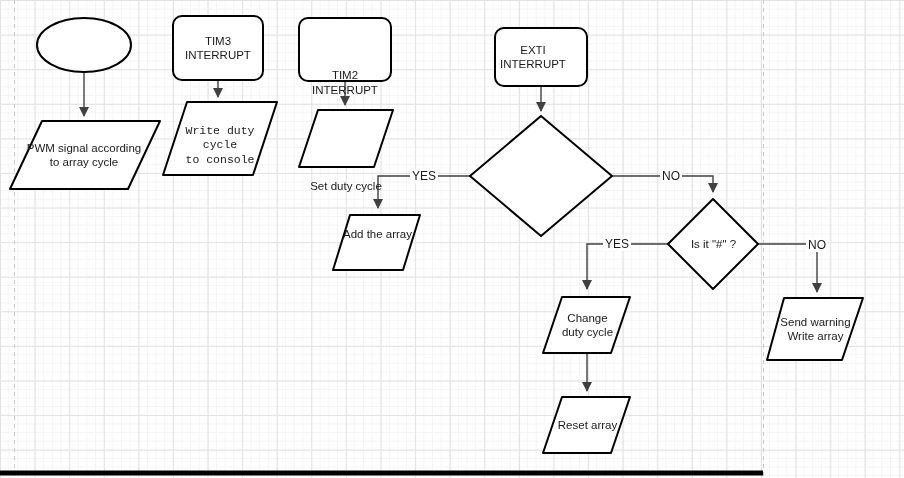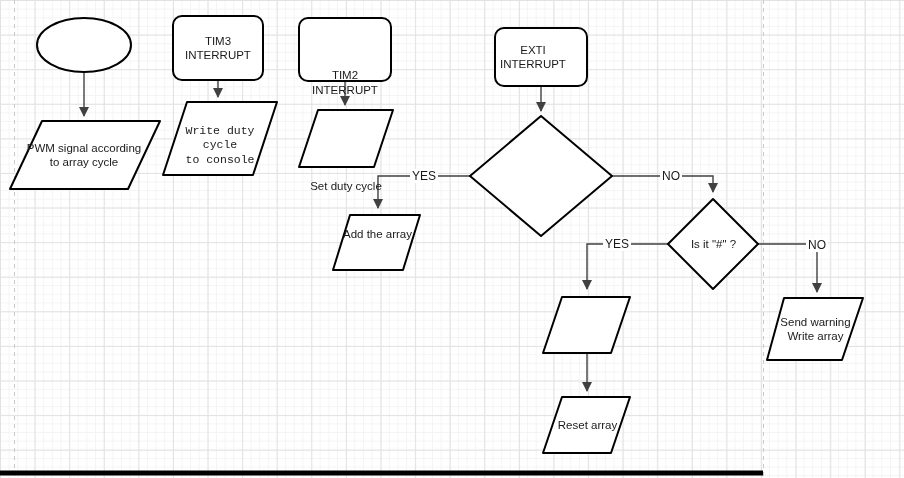--- a/index.html
+++ b/index.html
@@ -102,20 +102,22 @@
 INTERRUPT</div>
   <div class="node-label" style="left:166px;top:102px;width:108px;height:87px;font-family:Liberation Mono, monospace;">Write duty cycle
 to console</div>
   <div class="node-label" style="left:299px;top:18px;width:92px;height:63px;margin-top:33px;">TIM2
 INTERRUPT</div>
   <div class="node-label" style="left:300px;top:110px;width:92px;height:57px;margin-top:48px;">Set duty cycle</div>
   <div class="node-label" style="left:495px;top:28px;width:76px;height:58px;">EXTI
 INTERRUPT</div>
   <div class="node-label" style="left:337px;top:215px;width:81px;height:38px;">Add the array</div>
   <div class="node-label" style="left:670px;top:199px;width:87px;height:90px;">Is it "#" ?</div>
+  <div class="node-label" style="left:546px;top:297px;width:83px;height:56px;">Change
+duty cycle</div>
   <div class="node-label" style="left:546px;top:397px;width:83px;height:56px;">Reset array</div>
   <div class="node-label" style="left:770px;top:298px;width:91px;height:62px;">Send warning
 Write array</div>
 
   <div class="edge-label" style="left:424px;top:176px;">YES</div>
   <div class="edge-label" style="left:671px;top:176px;">NO</div>
   <div class="edge-label" style="left:617px;top:244px;">YES</div>
   <div class="edge-label" style="left:817px;top:245px;">NO</div>
 
 </div>

